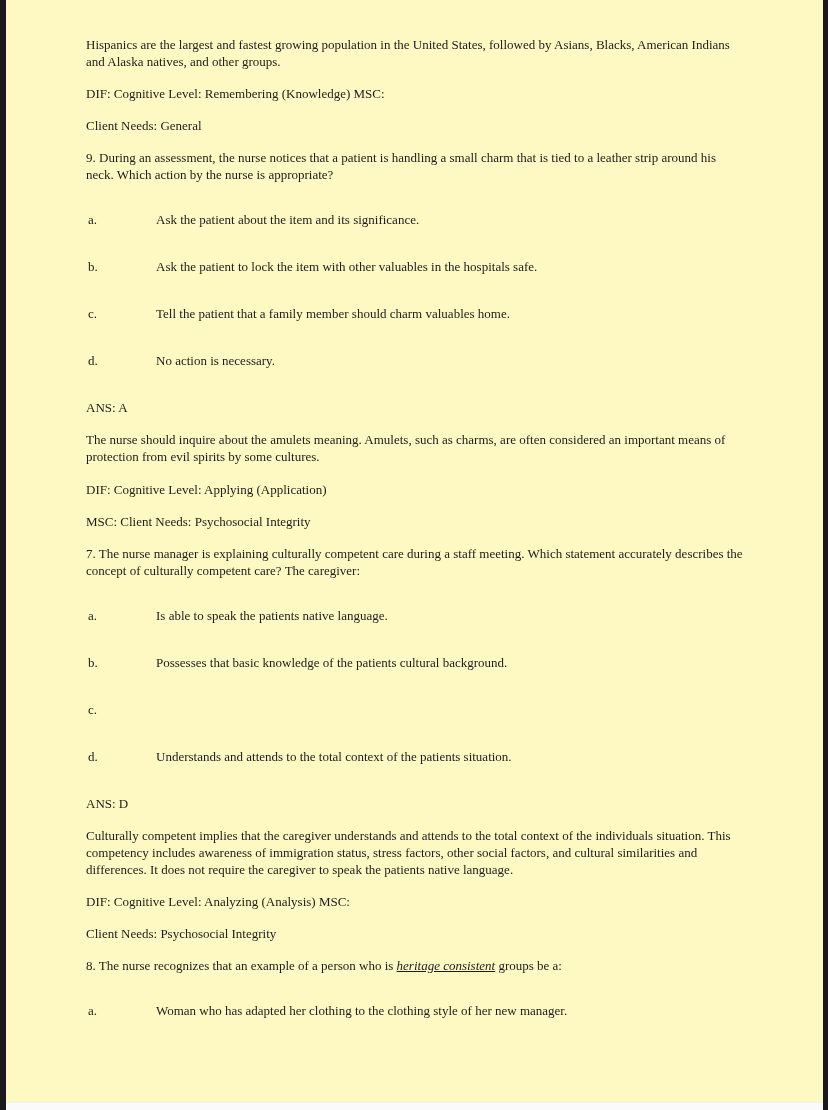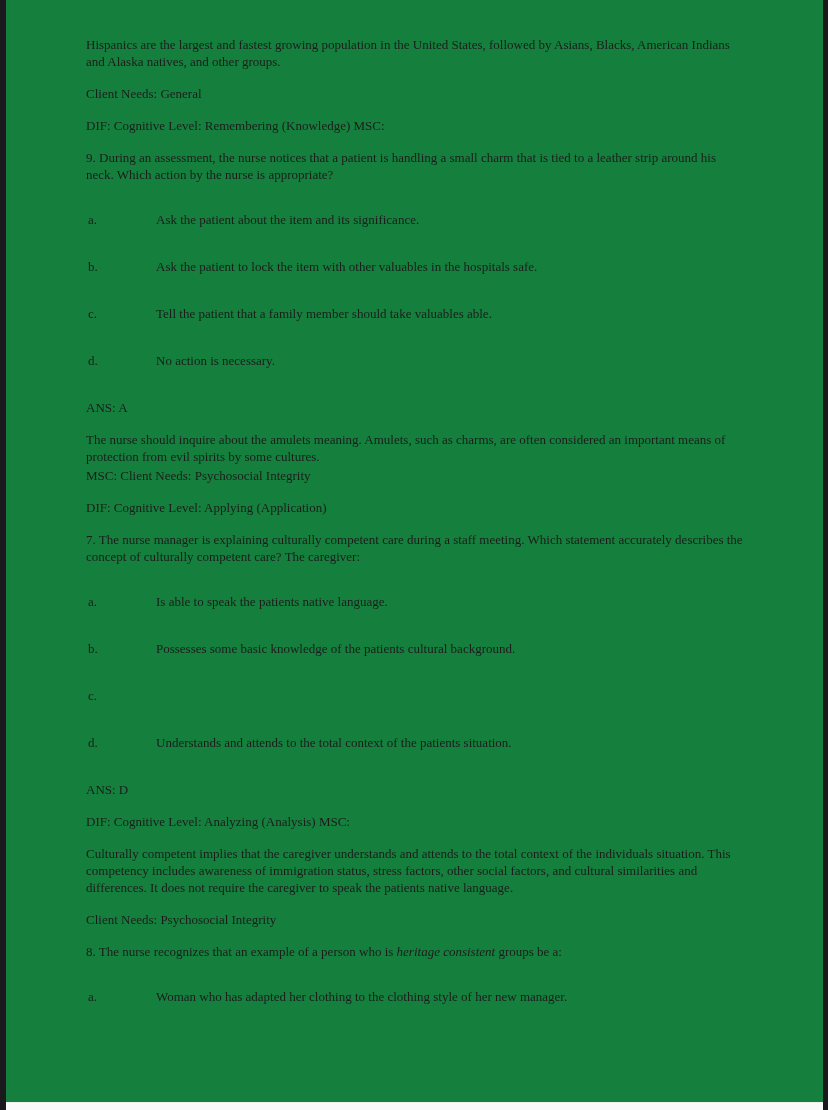--- a/index.html
+++ b/index.html
@@ -13,21 +13,21 @@
     position: relative;
     overflow: hidden;
     font-family: "Liberation Serif", "DejaVu Serif", serif;
   }
   .page {
     position: absolute;
     left: 6px;
     top: 0;
     width: 817px;
     height: 1110px;
-    background: #15803d;
+    background: #fef9c3;
   }
   .page-bottom-strip {
     position: absolute;
     left: 0;
     bottom: 0;
     width: 100%;
     height: 7px;
     background: #fafafb;
     border-top: 1px solid #f0f0f1;
   }
@@ -35,100 +35,101 @@
     padding: 36px 0 0 80px;
     width: 660px;
     color: #1c1c1c;
     font-size: 13px;
     line-height: 17px;
   }
   .content p {
     margin: 0 0 15px 0;
   }
   .content p.tight {
-    margin-bottom: 2px;
+    margin-bottom: 16px;
   }
   .options {
     margin: 28px 0 0 0;
   }
   .option {
     display: flex;
     margin-bottom: 30px;
   }
   .option .letter {
     width: 68px;
     flex: 0 0 68px;
     padding-left: 2px;
   }
   .option .text {
     max-width: 560px;
   }
   .italic {
     font-style: italic;
+    text-decoration: underline;
   }
 </style>
 </head>
 <body>
 
 <div class="page">
   <div class="content">
 
     <p>Hispanics are the largest and fastest growing population in the United States, followed by Asians, Blacks, American Indians and Alaska natives, and other groups.</p>
+    <p>DIF: Cognitive Level: Remembering (Knowledge) MSC:</p>
     <p>Client Needs: General</p>
-    <p>DIF: Cognitive Level: Remembering (Knowledge) MSC:</p>
 
     <p>9. During an assessment, the nurse notices that a patient is handling a small charm that is tied to a leather strip around his neck. Which action by the nurse is appropriate?</p>
 
     <div class="options">
       <div class="option">
         <span class="letter">a.</span>
         <span class="text">Ask the patient about the item and its significance.</span>
       </div>
       <div class="option">
         <span class="letter">b.</span>
         <span class="text">Ask the patient to lock the item with other valuables in the hospitals safe.</span>
       </div>
       <div class="option">
         <span class="letter">c.</span>
-        <span class="text">Tell the patient that a family member should take valuables able.</span>
+        <span class="text">Tell the patient that a family member should charm valuables home.</span>
       </div>
       <div class="option">
         <span class="letter">d.</span>
         <span class="text">No action is necessary.</span>
       </div>
     </div>
 
     <p>ANS: A</p>
     <p class="tight">The nurse should inquire about the amulets meaning. Amulets, such as charms, are often considered an important means of protection from evil spirits by some cultures.</p>
+    <p>DIF: Cognitive Level: Applying (Application)</p>
     <p>MSC: Client Needs: Psychosocial Integrity</p>
-    <p>DIF: Cognitive Level: Applying (Application)</p>
 
     <p>7. The nurse manager is explaining culturally competent care during a staff meeting. Which statement accurately describes the concept of culturally competent care? The caregiver:</p>
 
     <div class="options">
       <div class="option">
         <span class="letter">a.</span>
         <span class="text">Is able to speak the patients native language.</span>
       </div>
       <div class="option">
         <span class="letter">b.</span>
-        <span class="text">Possesses some basic knowledge of the patients cultural background.</span>
+        <span class="text">Possesses that basic knowledge of the patients cultural background.</span>
       </div>
       <div class="option">
         <span class="letter">c.</span>
       </div>
       <div class="option">
         <span class="letter">d.</span>
         <span class="text">Understands and attends to the total context of the patients situation.</span>
       </div>
     </div>
 
     <p>ANS: D</p>
+    <p>Culturally competent implies that the caregiver understands and attends to the total context of the individuals situation. This competency includes awareness of immigration status, stress factors, other social factors, and cultural similarities and differences. It does not require the caregiver to speak the patients native language.</p>
     <p>DIF: Cognitive Level: Analyzing (Analysis) MSC:</p>
-    <p>Culturally competent implies that the caregiver understands and attends to the total context of the individuals situation. This competency includes awareness of immigration status, stress factors, other social factors, and cultural similarities and differences. It does not require the caregiver to speak the patients native language.</p>
     <p>Client Needs: Psychosocial Integrity</p>
 
     <p><span>8. The nurse recognizes that an example of a person who is </span><span class="italic">heritage consistent</span><span> groups be a:</span></p>
 
     <div class="options">
       <div class="option">
         <span class="letter">a.</span>
         <span class="text">Woman who has adapted her clothing to the clothing style of her new manager.</span>
       </div>
     </div>

